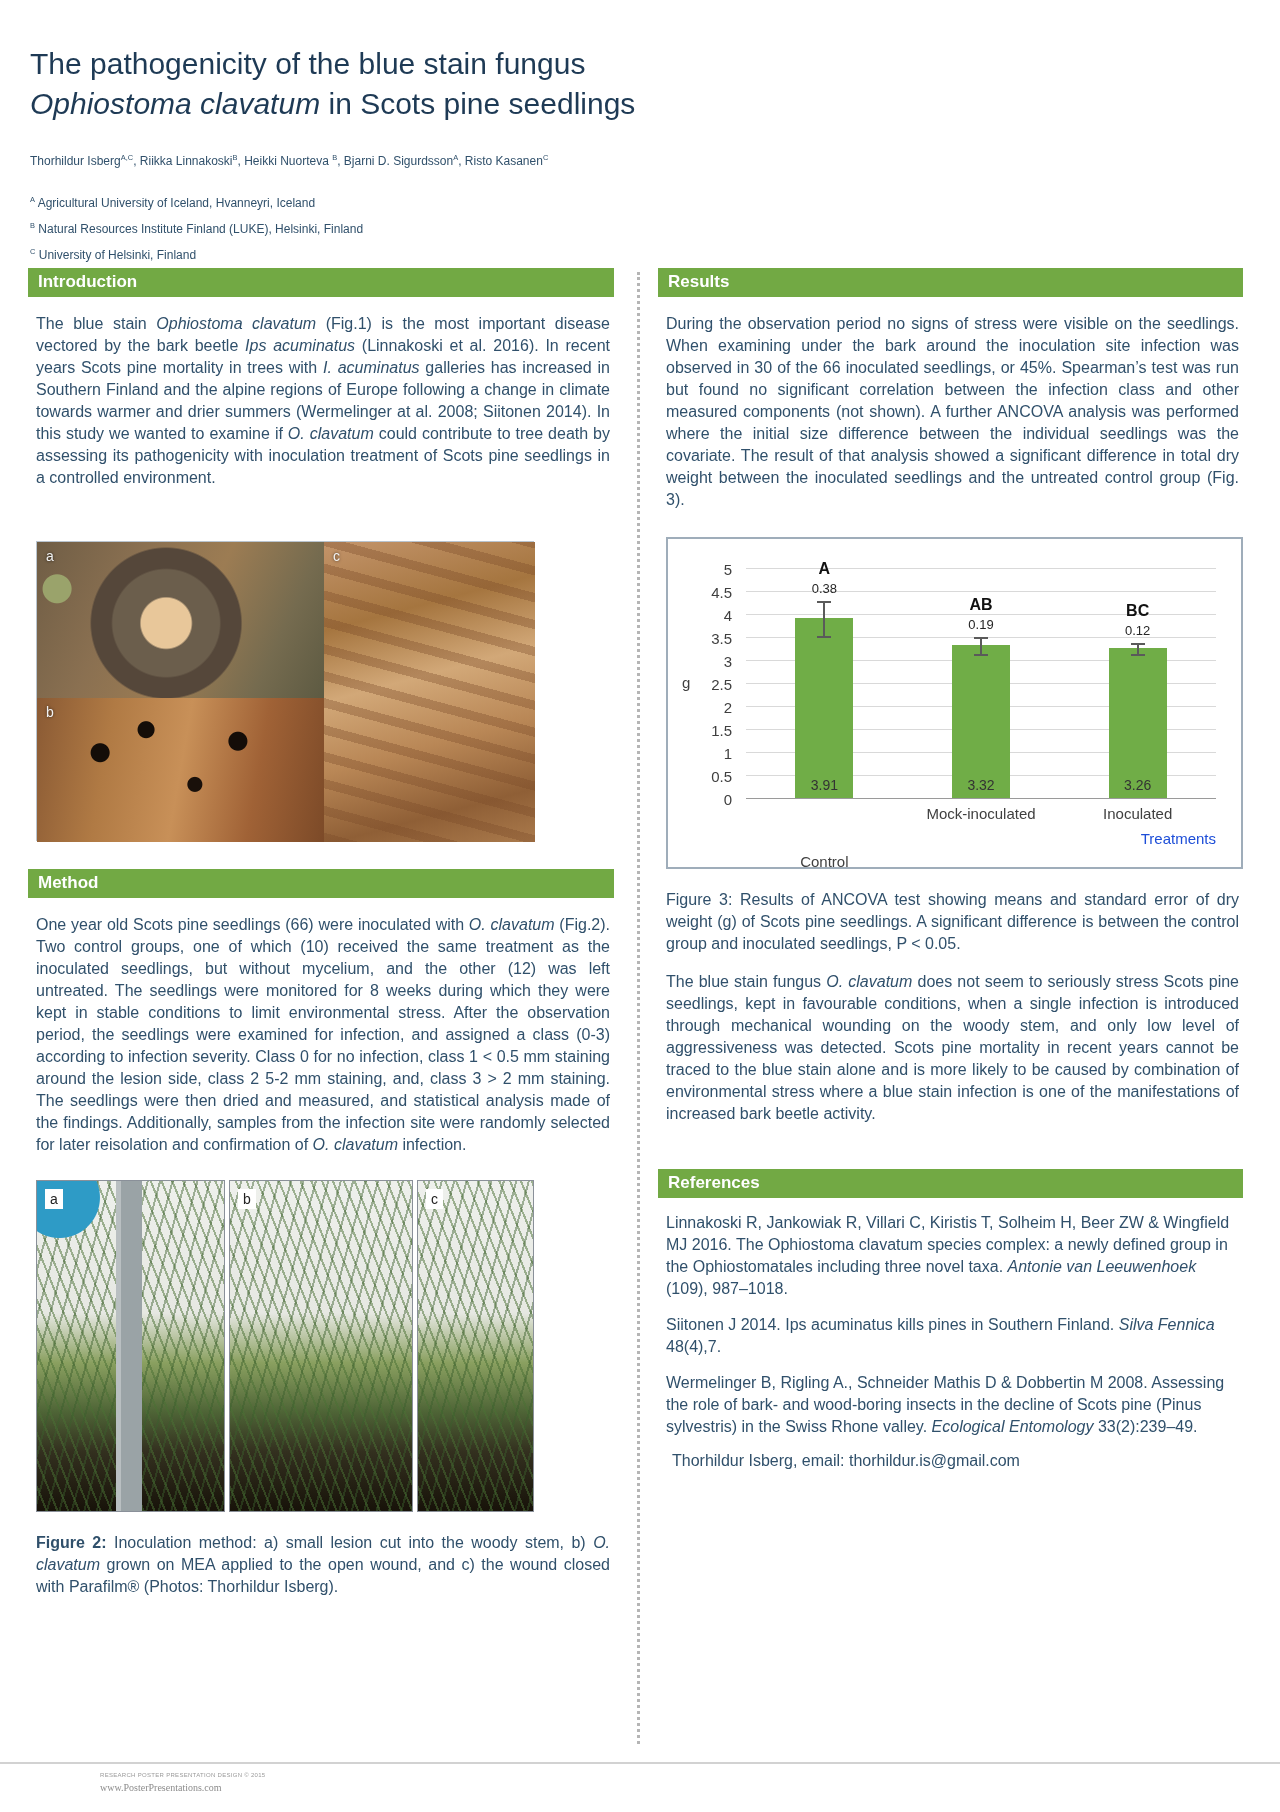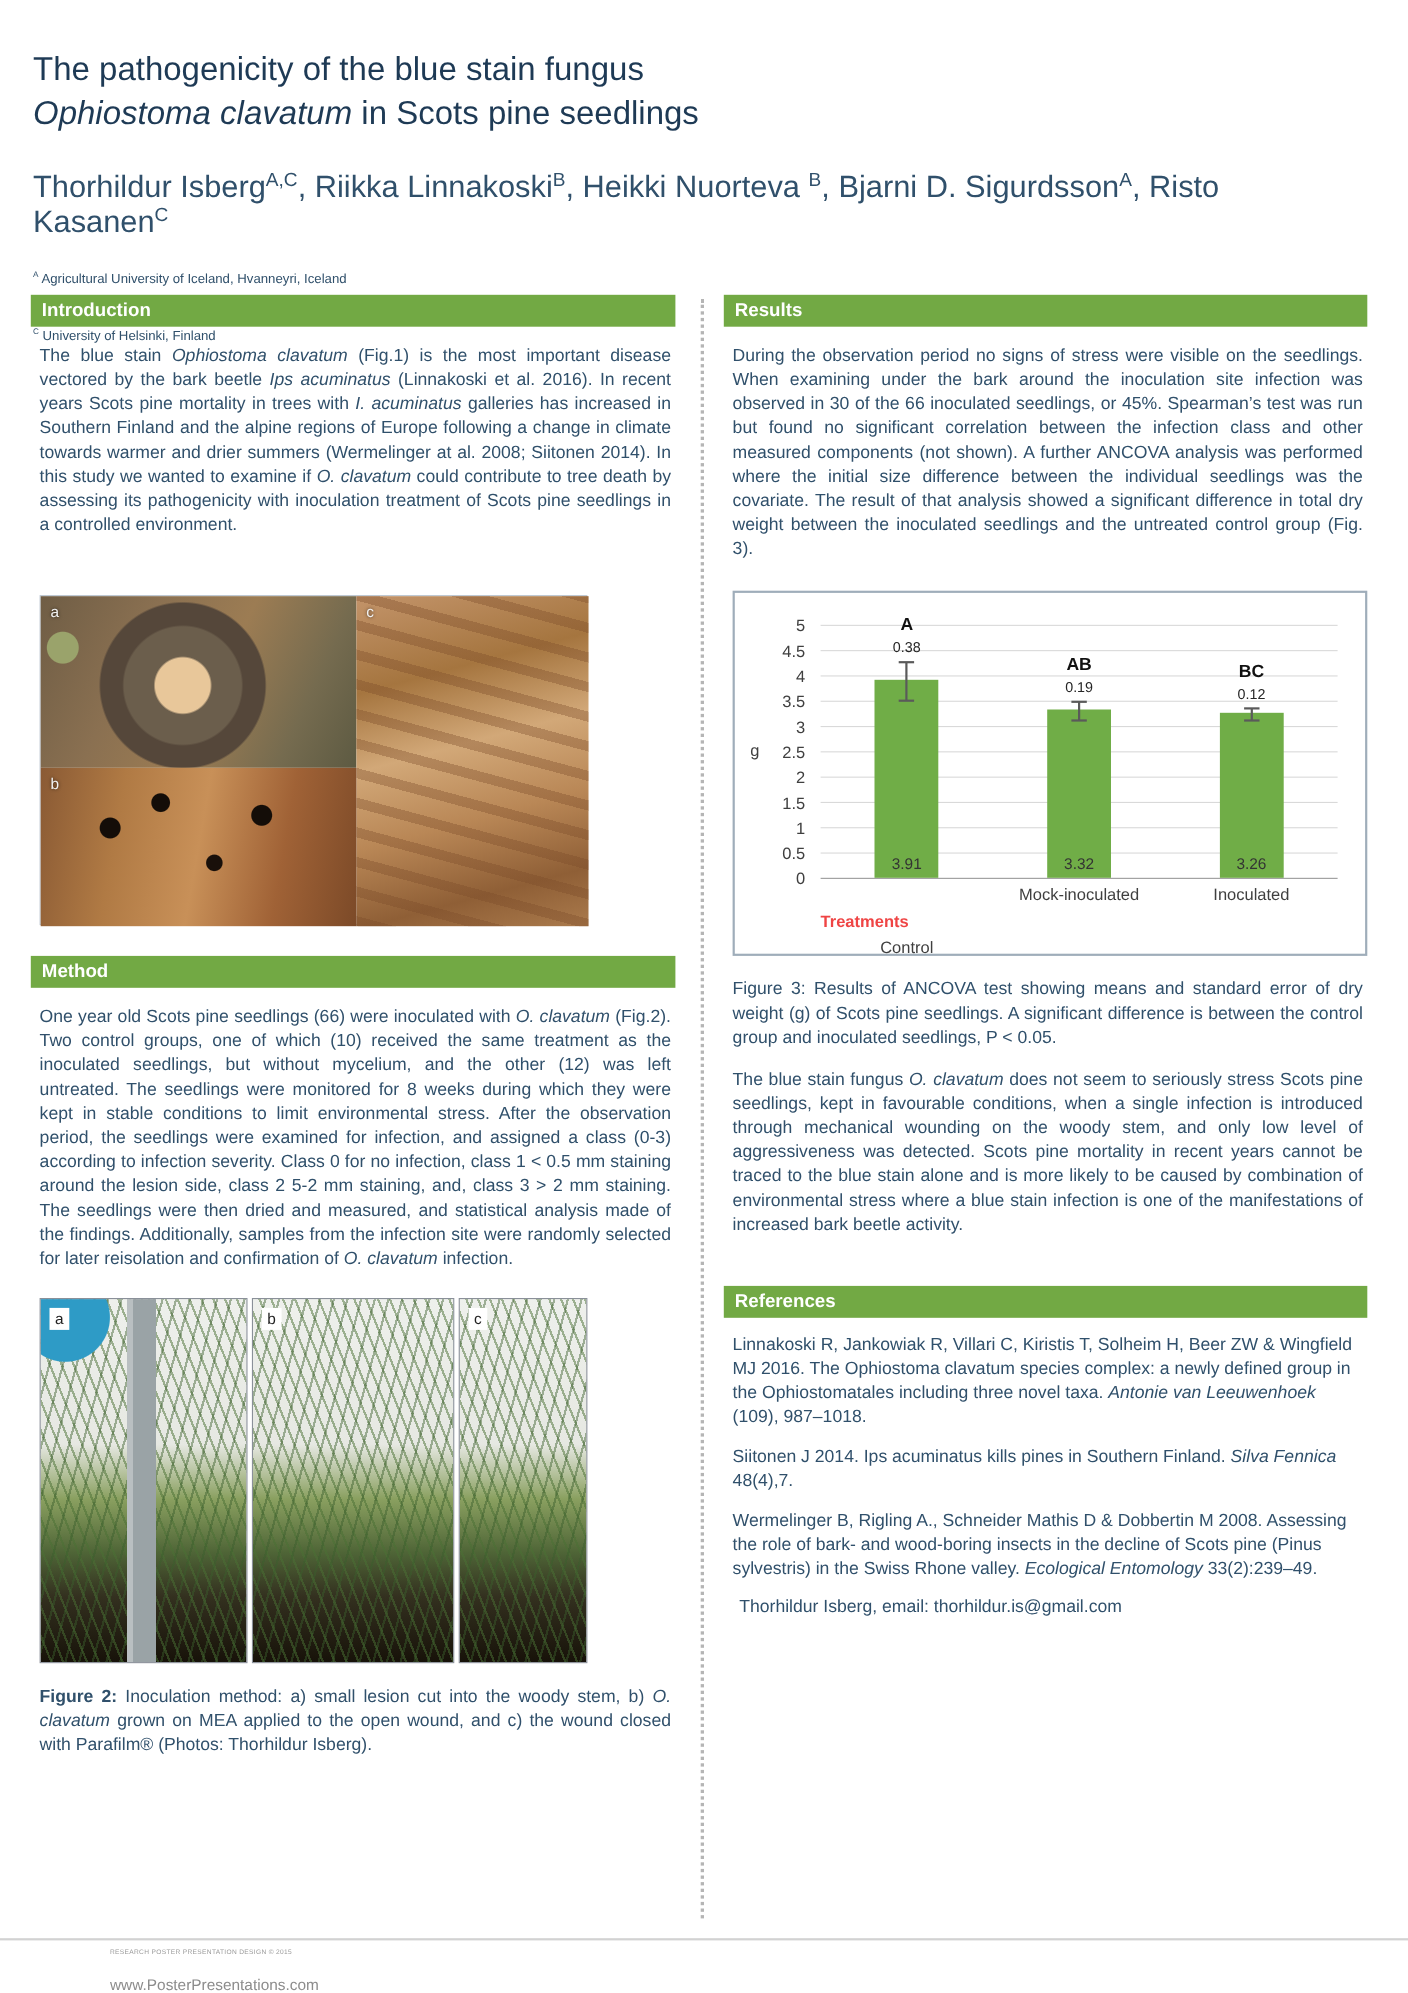--- a/index.html
+++ b/index.html
@@ -7,21 +7,21 @@
     --text:#30506b;
     --title:#1e3a55;
   }
   *{box-sizing:border-box;margin:0;padding:0;}
   body{background:#ffffff;font-family:"Liberation Sans", sans-serif;}
   .poster{position:relative;width:1280px;height:1812px;background:#fff;overflow:hidden;}
 
   
   .head{position:absolute;left:30px;top:44px;width:1100px;color:var(--title);}
   .title{font-size:30px;line-height:40px;color:var(--title);}
-  .authors{margin-top:30px;font-size:28px;color:var(--text);}
+  .authors{margin-top:30px;font-size:12px;color:var(--text);}
   .affils{margin-top:22px;font-size:12px;line-height:26px;color:var(--text);}
   sup{font-size:62%;line-height:0;}
 
   
   .col{position:absolute;top:268px;}
   .col-left{left:28px;width:586px;}
   .col-right{left:658px;width:585px;}
   .divider{position:absolute;left:637px;top:272px;height:1472px;width:0;border-left:3px dotted #b5b5b5;}
 
   .sec-h{background:var(--green);color:#fff;font-weight:bold;font-size:17px;padding:4px 0 5px 10px;}
@@ -75,33 +75,33 @@
   .bar-value{position:absolute;bottom:6px;width:58px;text-align:center;font-size:14px;color:#333333;}
   .err-stem{position:absolute;width:2px;background:#5a5a5a;}
   .err-cap{position:absolute;width:14px;height:2px;background:#5a5a5a;}
   .err-value{position:absolute;font-size:13px;color:#262626;text-align:center;width:60px;}
   .sig{position:absolute;font-size:16px;font-weight:bold;color:#111111;text-align:center;width:60px;}
   .yticks{position:absolute;left:26px;top:30px;width:44px;height:230px;}
   .ytick{position:absolute;right:6px;font-size:15px;color:#3f3f3f;width:44px;text-align:right;}
   .yunit{position:absolute;left:14px;top:135px;font-size:15px;color:#3f3f3f;}
   .xlabels{position:absolute;left:78px;top:266px;width:470px;height:22px;}
   .xtick{position:absolute;width:150px;text-align:center;font-size:15px;color:#3f3f3f;}
-  .xaxis-title{position:absolute;left:78px;top:291px;width:470px;text-align:left;font-size:15px;color:#ef4444;font-weight:bold;}
+  .xaxis-title{position:absolute;left:78px;top:291px;width:470px;text-align:right;font-size:15px;color:#1d4ed8;}
 
   
   .mt-method{margin-top:28px;}
   .mt-discussion{margin-top:40px;}
   .mt-references{margin-top:44px;}
   .mt-corresponding{margin-top:36px;}
 
   
   .bottom-rule{position:absolute;left:0;top:1762px;width:1280px;height:2px;background:#d2d2d2;}
   .tinyprint{position:absolute;left:100px;top:1772px;color:#9a9a9a;}
   .tiny1{font-size:6px;letter-spacing:.3px;}
-  .tiny2{font-size:14px;color:#8c8c8c;margin-top:18px;}
+  .tiny2{font-size:10px;color:#8c8c8c;margin-top:4px;font-family:Liberation Serif, serif;}
 </style>
 </head>
 <body>
 
 <div class="poster">
 
   <div class="head">
     <div class="title">
       <div>The pathogenicity of the blue stain fungus</div>
       <div><span style="font-style: italic;">Ophiostoma clavatum</span><span> in Scots pine seedlings</span></div>

